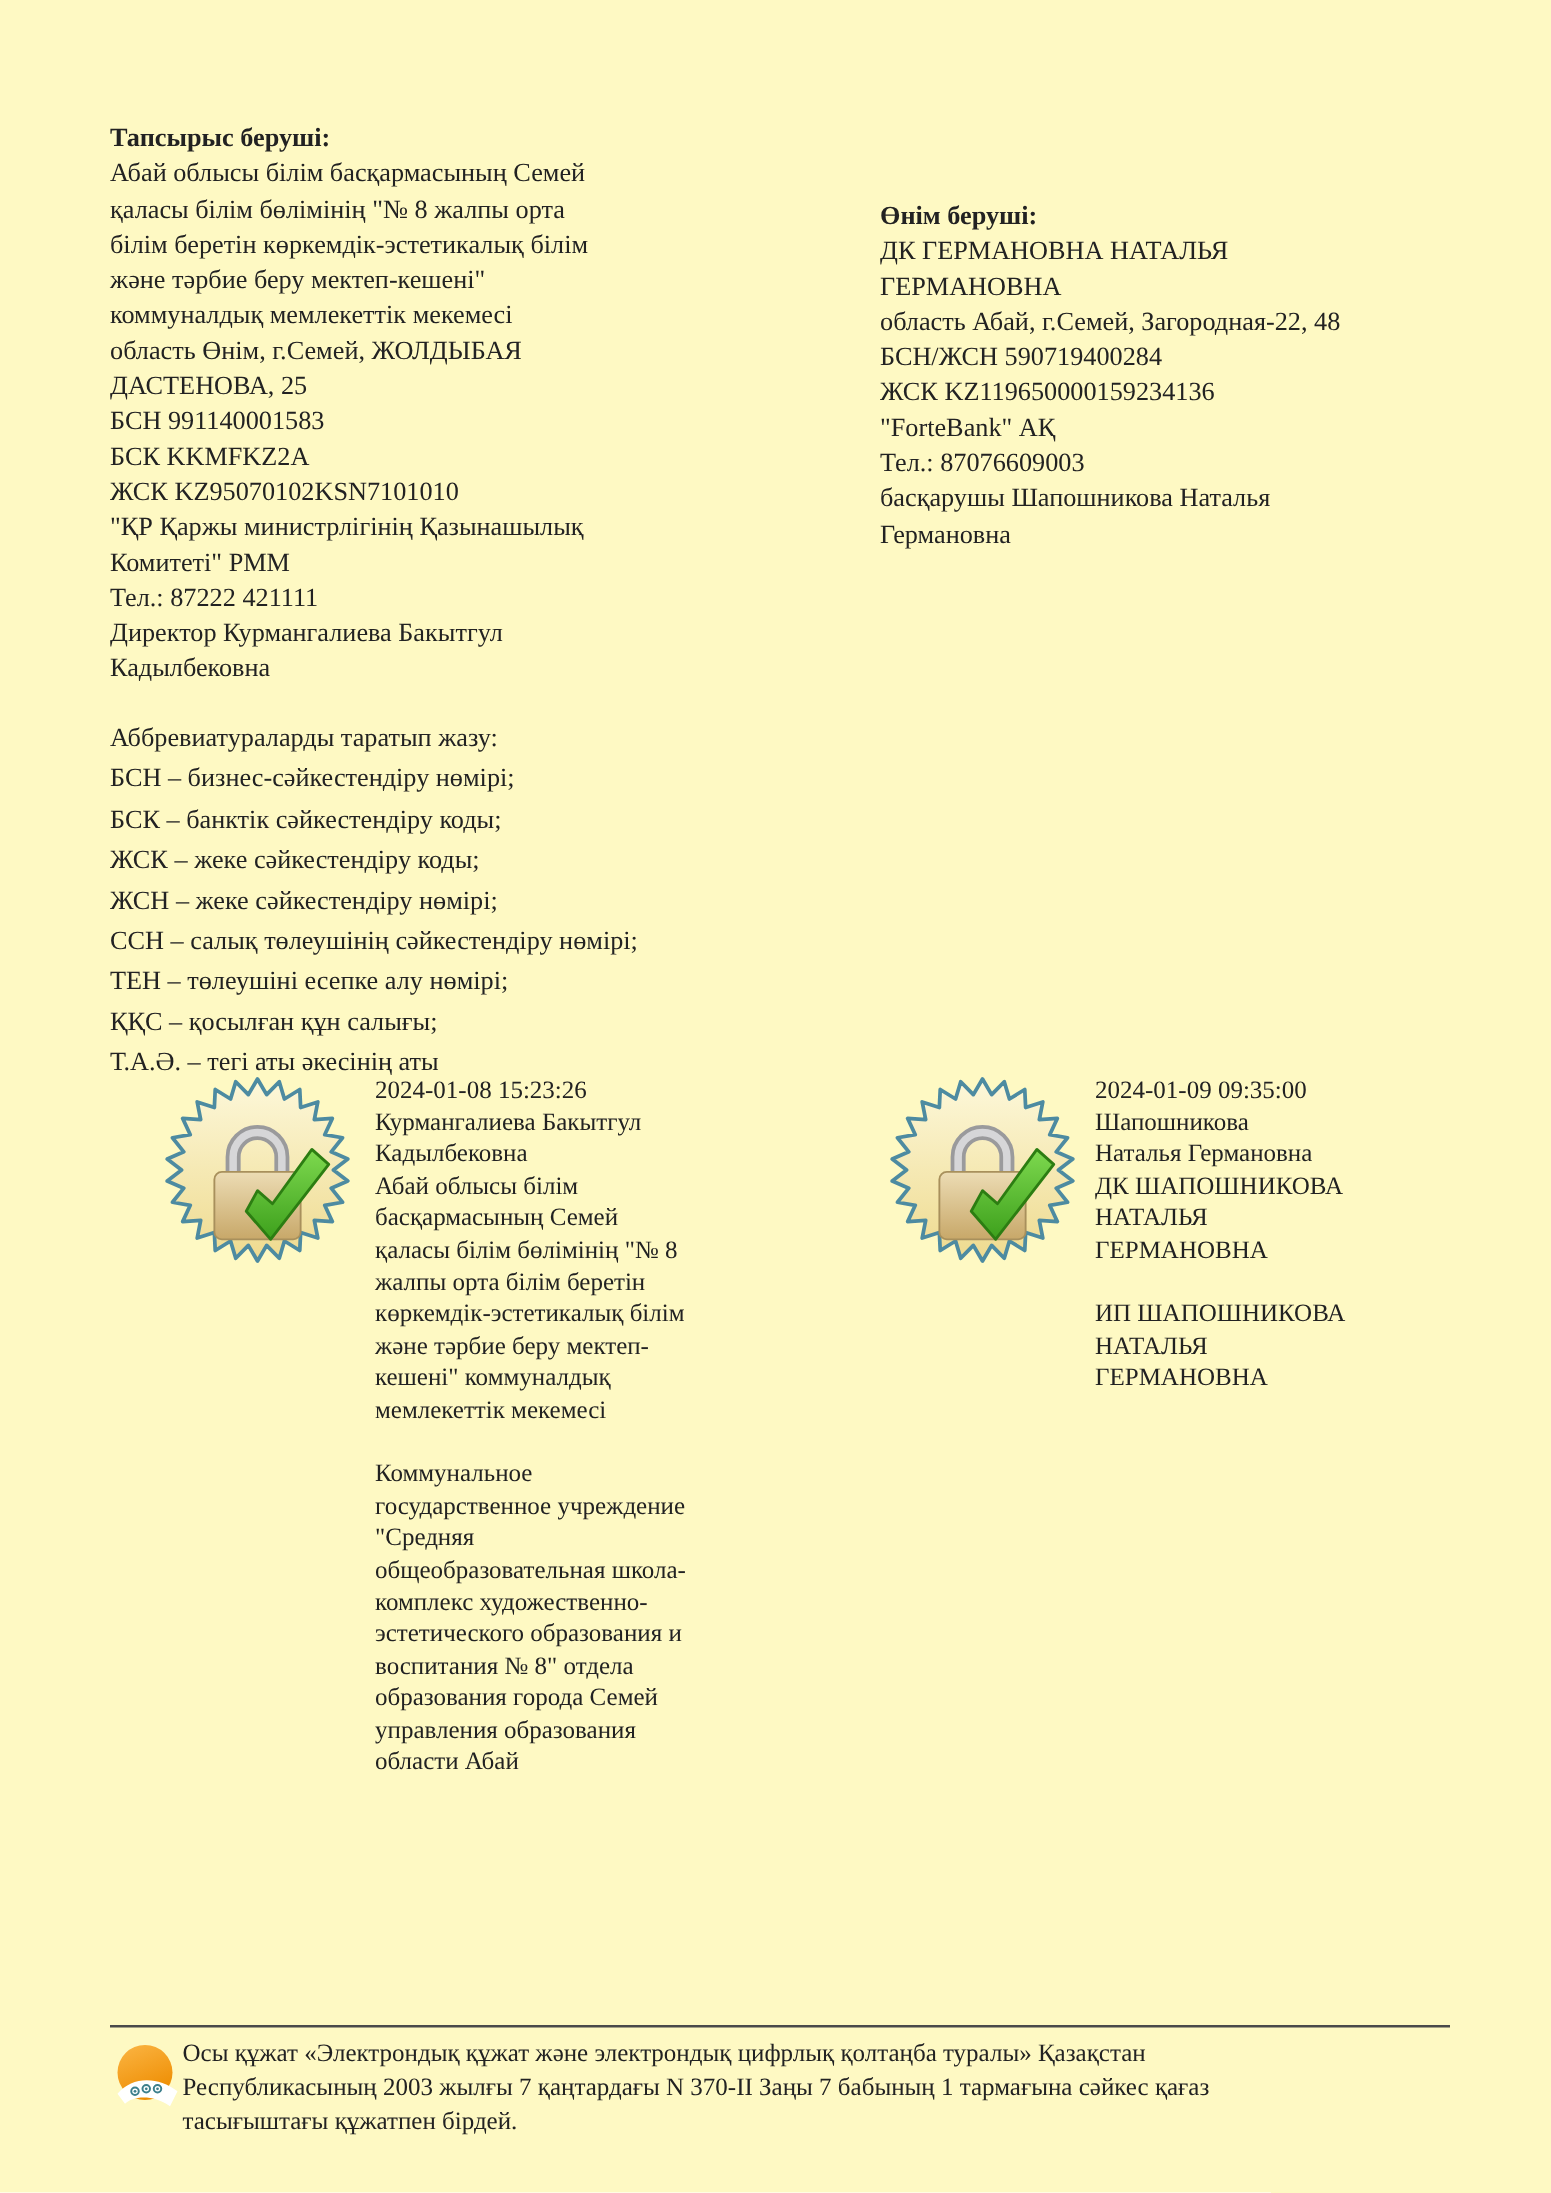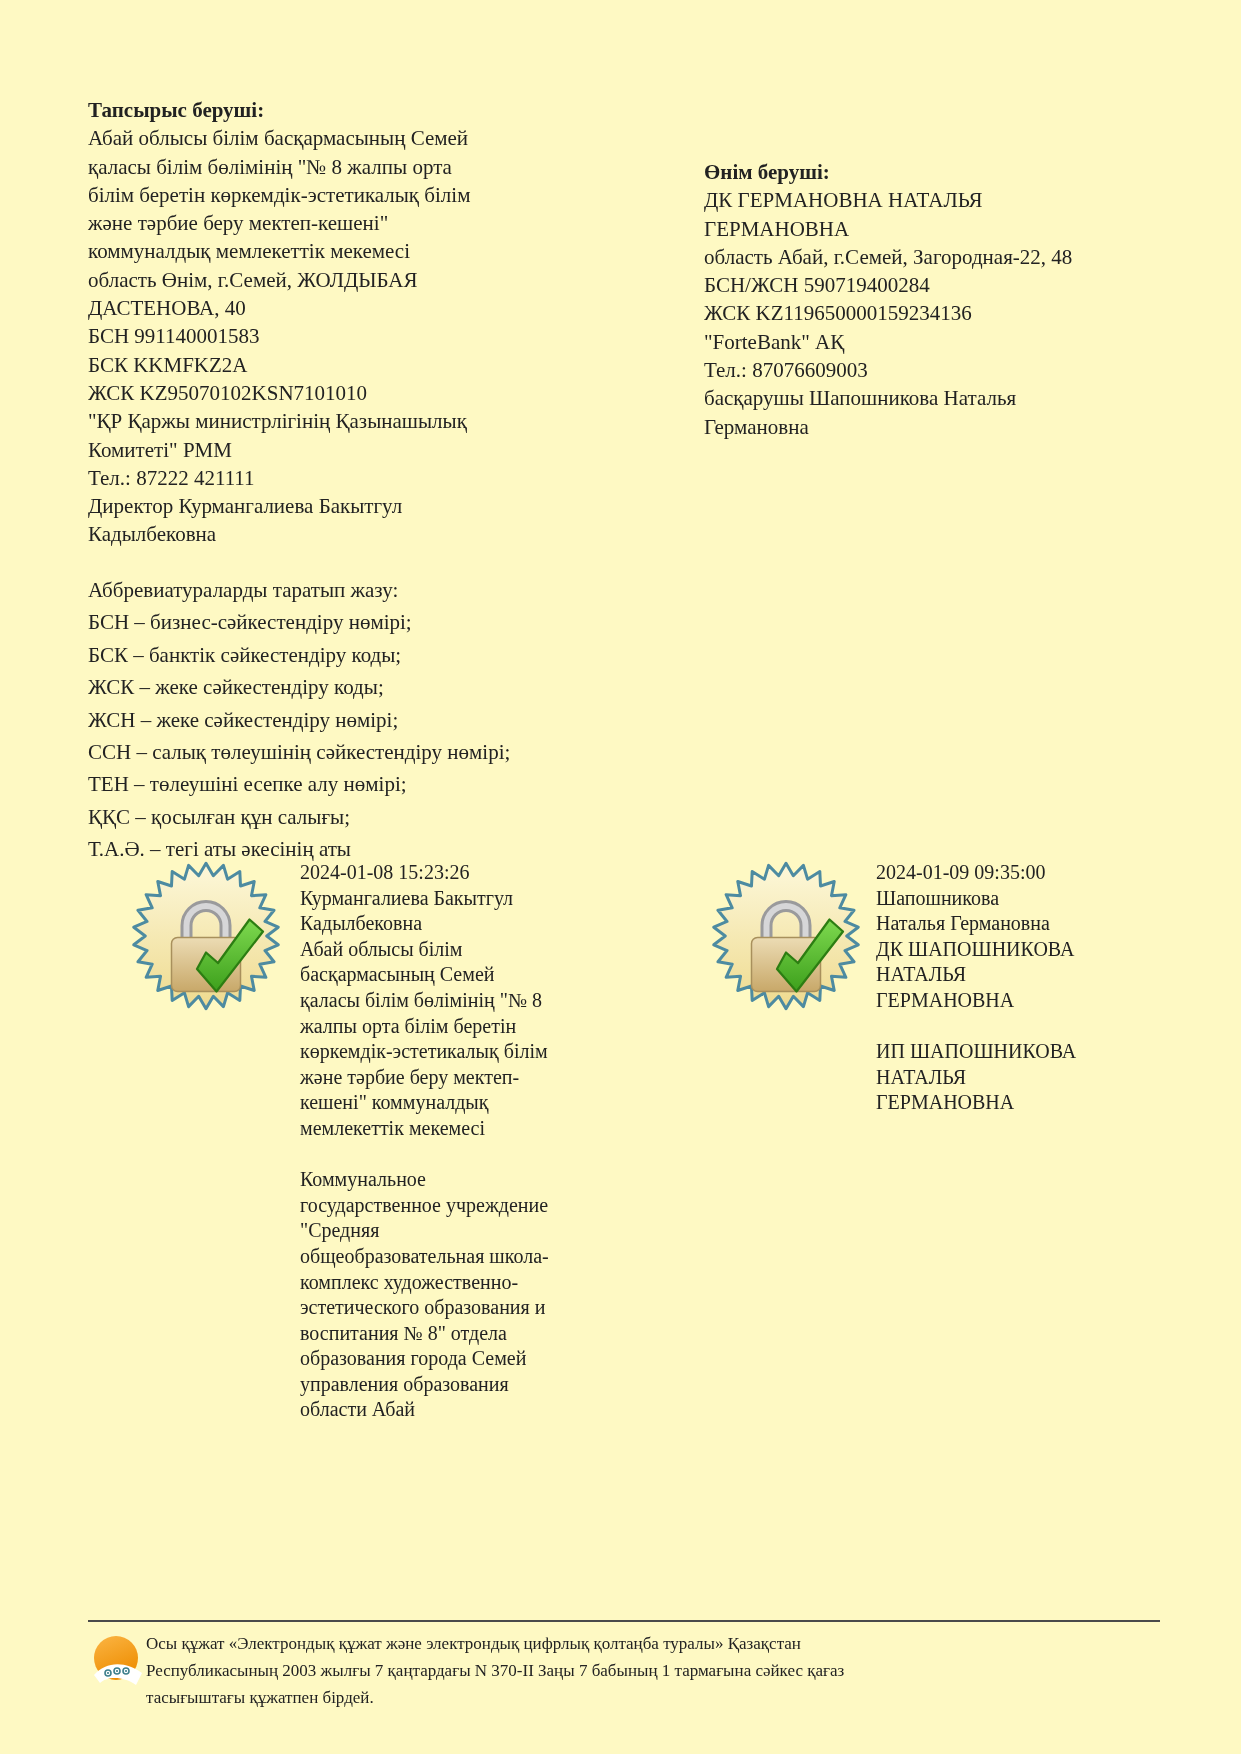--- a/index.html
+++ b/index.html
@@ -31,21 +31,21 @@
   .sig-text{font-size:20px;line-height:25.6px;position:absolute;}
   .sig-text-1{left:300px;top:860px;width:310px;}
   .sig-text-2{left:876px;top:860px;width:250px;}
   .footer-rule{
     position:absolute;left:88px;top:1620px;width:1072px;
     border-top:2px solid #4a4a4a;height:0;
   }
   .footer-logo{position:absolute;left:90px;top:1633px;width:54px;height:56px;overflow:visible;}
   .footer-text{
     position:absolute;left:146px;top:1630px;width:930px;
-    font-size:17px;line-height:27px;
+    font-size:20px;line-height:27px;
   }
 </style>
 </head>
 <body>
 
 <svg width="0" height="0" style="position:absolute" aria-hidden="true">
   <defs>
     <linearGradient id="g-burst" x1="0" y1="0" x2="0" y2="1">
       <stop offset="0" stop-color="#fdf8da"></stop>
         <stop offset="1" stop-color="#eeda8e"></stop>
@@ -69,21 +69,21 @@
 
   <div class="customer-block">
     <div class="party-heading tline">Тапсырыс беруші:</div>
     <div>
         <div class="tline">Абай облысы білім басқармасының Семей</div>
         <div class="tline">қаласы білім бөлімінің "№ 8 жалпы орта</div>
         <div class="tline">білім беретін көркемдік-эстетикалық білім</div>
         <div class="tline">және тәрбие беру мектеп-кешені"</div>
         <div class="tline">коммуналдық мемлекеттік мекемесі</div>
         <div class="tline">область Өнім, г.Семей, ЖОЛДЫБАЯ</div>
-        <div class="tline">ДАСТЕНОВА, 40</div>
+        <div class="tline">ДАСТЕНОВА, 25</div>
         <div class="tline">БСН 991140001583</div>
         <div class="tline">БСК KKMFKZ2A</div>
         <div class="tline">ЖСК KZ95070102KSN7101010</div>
         <div class="tline">"ҚР Қаржы министрлігінің Қазынашылық</div>
         <div class="tline">Комитеті" РММ</div>
         <div class="tline">Тел.: 87222 421111</div>
         <div class="tline">Директор Курмангалиева Бакытгул</div>
         <div class="tline">Кадылбековна</div>
       </div>
   </div>

